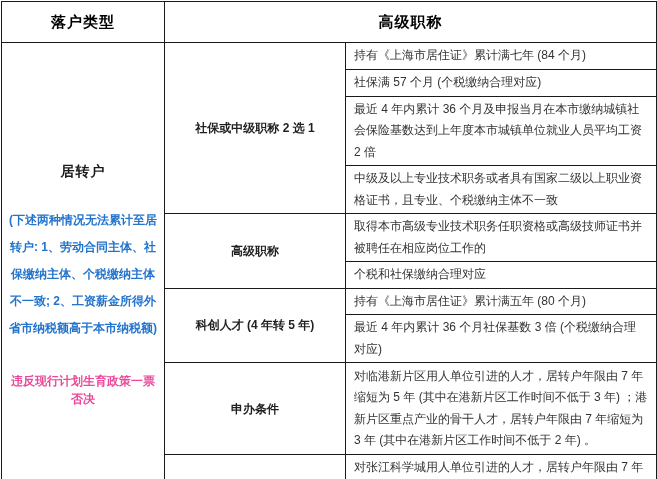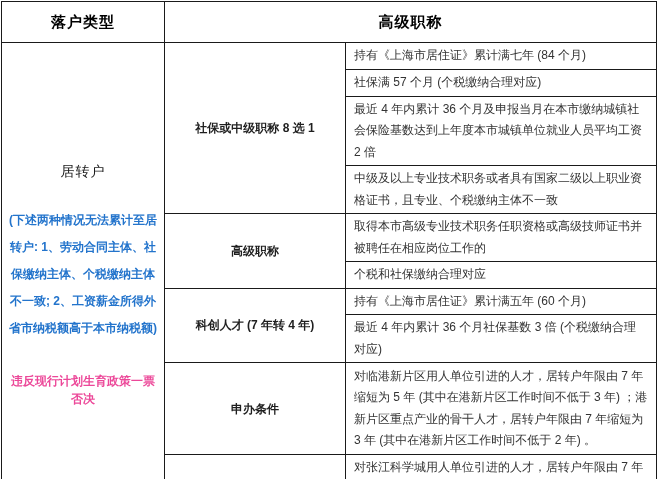--- a/index.html
+++ b/index.html
@@ -35,21 +35,21 @@
     vertical-align: middle;
     letter-spacing: 1px;
   }
   td.type-cell {
     vertical-align: middle;
     text-align: center;
     padding: 4px 6px;
   }
   .type-title {
     font-size: 14px;
-    font-weight: normal;
+    font-weight: bold;
     color: #1a1a1a;
     margin-bottom: 26px;
     letter-spacing: 1px;
     margin-top: 12px;
   }
   .type-note-blue {
     font-size: 12px;
     font-weight: bold;
     color: #2374cc;
     line-height: 27px;
@@ -96,42 +96,42 @@
         <th class="hdr" colspan="2">高级职称</th>
       </tr>
     </thead>
     <tbody>
       <tr style="height:27px">
         <td class="type-cell" rowspan="10">
           <div class="type-title">居转户</div>
           <div class="type-note-blue">(下述两种情况无法累计至居转户: 1、劳动合同主体、社保缴纳主体、个税缴纳主体不一致; 2、工资薪金所得外省市纳税额高于本市纳税额)</div>
           <div class="type-note-red">违反现行计划生育政策一票否决</div>
         </td>
-        <td class="cat-cell" rowspan="4">社保或中级职称 8 选 1</td>
+        <td class="cat-cell" rowspan="4">社保或中级职称 2 选 1</td>
         <td class="cond-cell">持有《上海市居住证》累计满七年 (84 个月)</td>
       </tr>
       <tr style="height:25px">
         <td class="cond-cell">社保满 57 个月 (个税缴纳合理对应)</td>
       </tr>
       <tr style="height:44px">
         <td class="cond-cell">最近 4 年内累计 36 个月及申报当月在本市缴纳城镇社会保险基数达到上年度本市城镇单位就业人员平均工资 2 倍</td>
       </tr>
       <tr style="height:47px">
         <td class="cond-cell">中级及以上专业技术职务或者具有国家二级以上职业资格证书，且专业、个税缴纳主体不一致</td>
       </tr>
       <tr style="height:43px">
         <td class="cat-cell" rowspan="2">高级职称</td>
         <td class="cond-cell">取得本市高级专业技术职务任职资格或高级技师证书并被聘任在相应岗位工作的</td>
       </tr>
       <tr style="height:24px">
         <td class="cond-cell">个税和社保缴纳合理对应</td>
       </tr>
       <tr style="height:23px">
-        <td class="cat-cell" rowspan="2">科创人才 (7 年转 4 年)</td>
-        <td class="cond-cell">持有《上海市居住证》累计满五年 (60 个月)</td>
+        <td class="cat-cell" rowspan="2">科创人才 (4 年转 5 年)</td>
+        <td class="cond-cell">持有《上海市居住证》累计满五年 (80 个月)</td>
       </tr>
       <tr style="height:23px">
         <td class="cond-cell">最近 4 年内累计 36 个月社保基数 3 倍 (个税缴纳合理对应)</td>
       </tr>
       <tr style="height:92px">
         <td class="cat-cell">申办条件</td>
         <td class="cond-cell">对临港新片区用人单位引进的人才，居转户年限由 7 年缩短为 5 年 (其中在港新片区工作时间不低于 3 年) ；港新片区重点产业的骨干人才，居转户年限由 7 年缩短为 3 年 (其中在港新片区工作时间不低于 2 年) 。</td>
       </tr>
       <tr style="height:90px">
         <td class="cat-cell">张江科技城</td>

